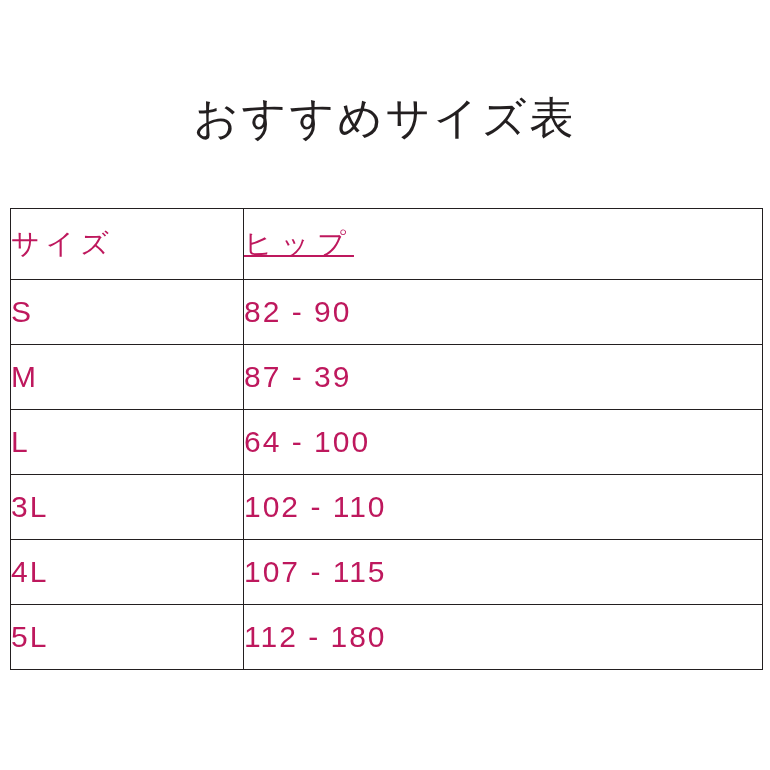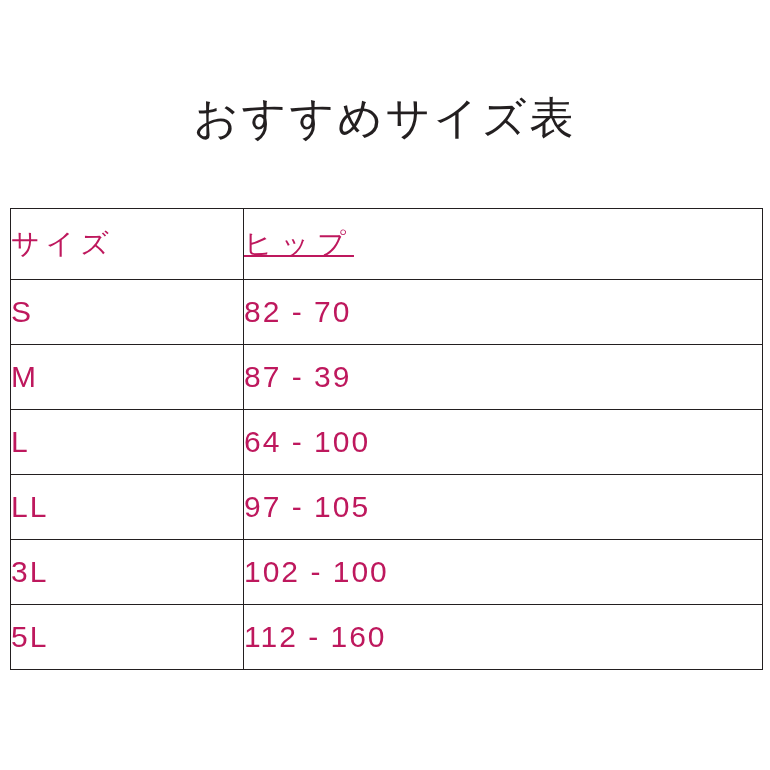--- a/index.html
+++ b/index.html
@@ -79,38 +79,38 @@
   <div class="title">おすすめサイズ表</div>
 
   <table class="size-table">
     <tbody>
       <tr class="head">
         <td class="col-size">サイズ</td>
         <td class="col-hip">ヒップ</td>
       </tr>
       <tr>
         <td class="col-size value">S</td>
-        <td class="col-hip value">82 - 70</td>
+        <td class="col-hip value">82 - 90</td>
       </tr>
       <tr>
         <td class="col-size value">M</td>
         <td class="col-hip value">87 - 39</td>
       </tr>
       <tr>
         <td class="col-size value">L</td>
         <td class="col-hip value">64 - 100</td>
       </tr>
       <tr>
-        <td class="col-size value">LL</td>
-        <td class="col-hip value">97 - 105</td>
+        <td class="col-size value">3L</td>
+        <td class="col-hip value">102 - 110</td>
       </tr>
       <tr>
-        <td class="col-size value">3L</td>
-        <td class="col-hip value">102 - 100</td>
+        <td class="col-size value">4L</td>
+        <td class="col-hip value">107 - 115</td>
       </tr>
       <tr>
         <td class="col-size value">5L</td>
-        <td class="col-hip value">112 - 160</td>
+        <td class="col-hip value">112 - 180</td>
       </tr>
     </tbody>
   </table>
 
 </div>
 
 </body></html>

